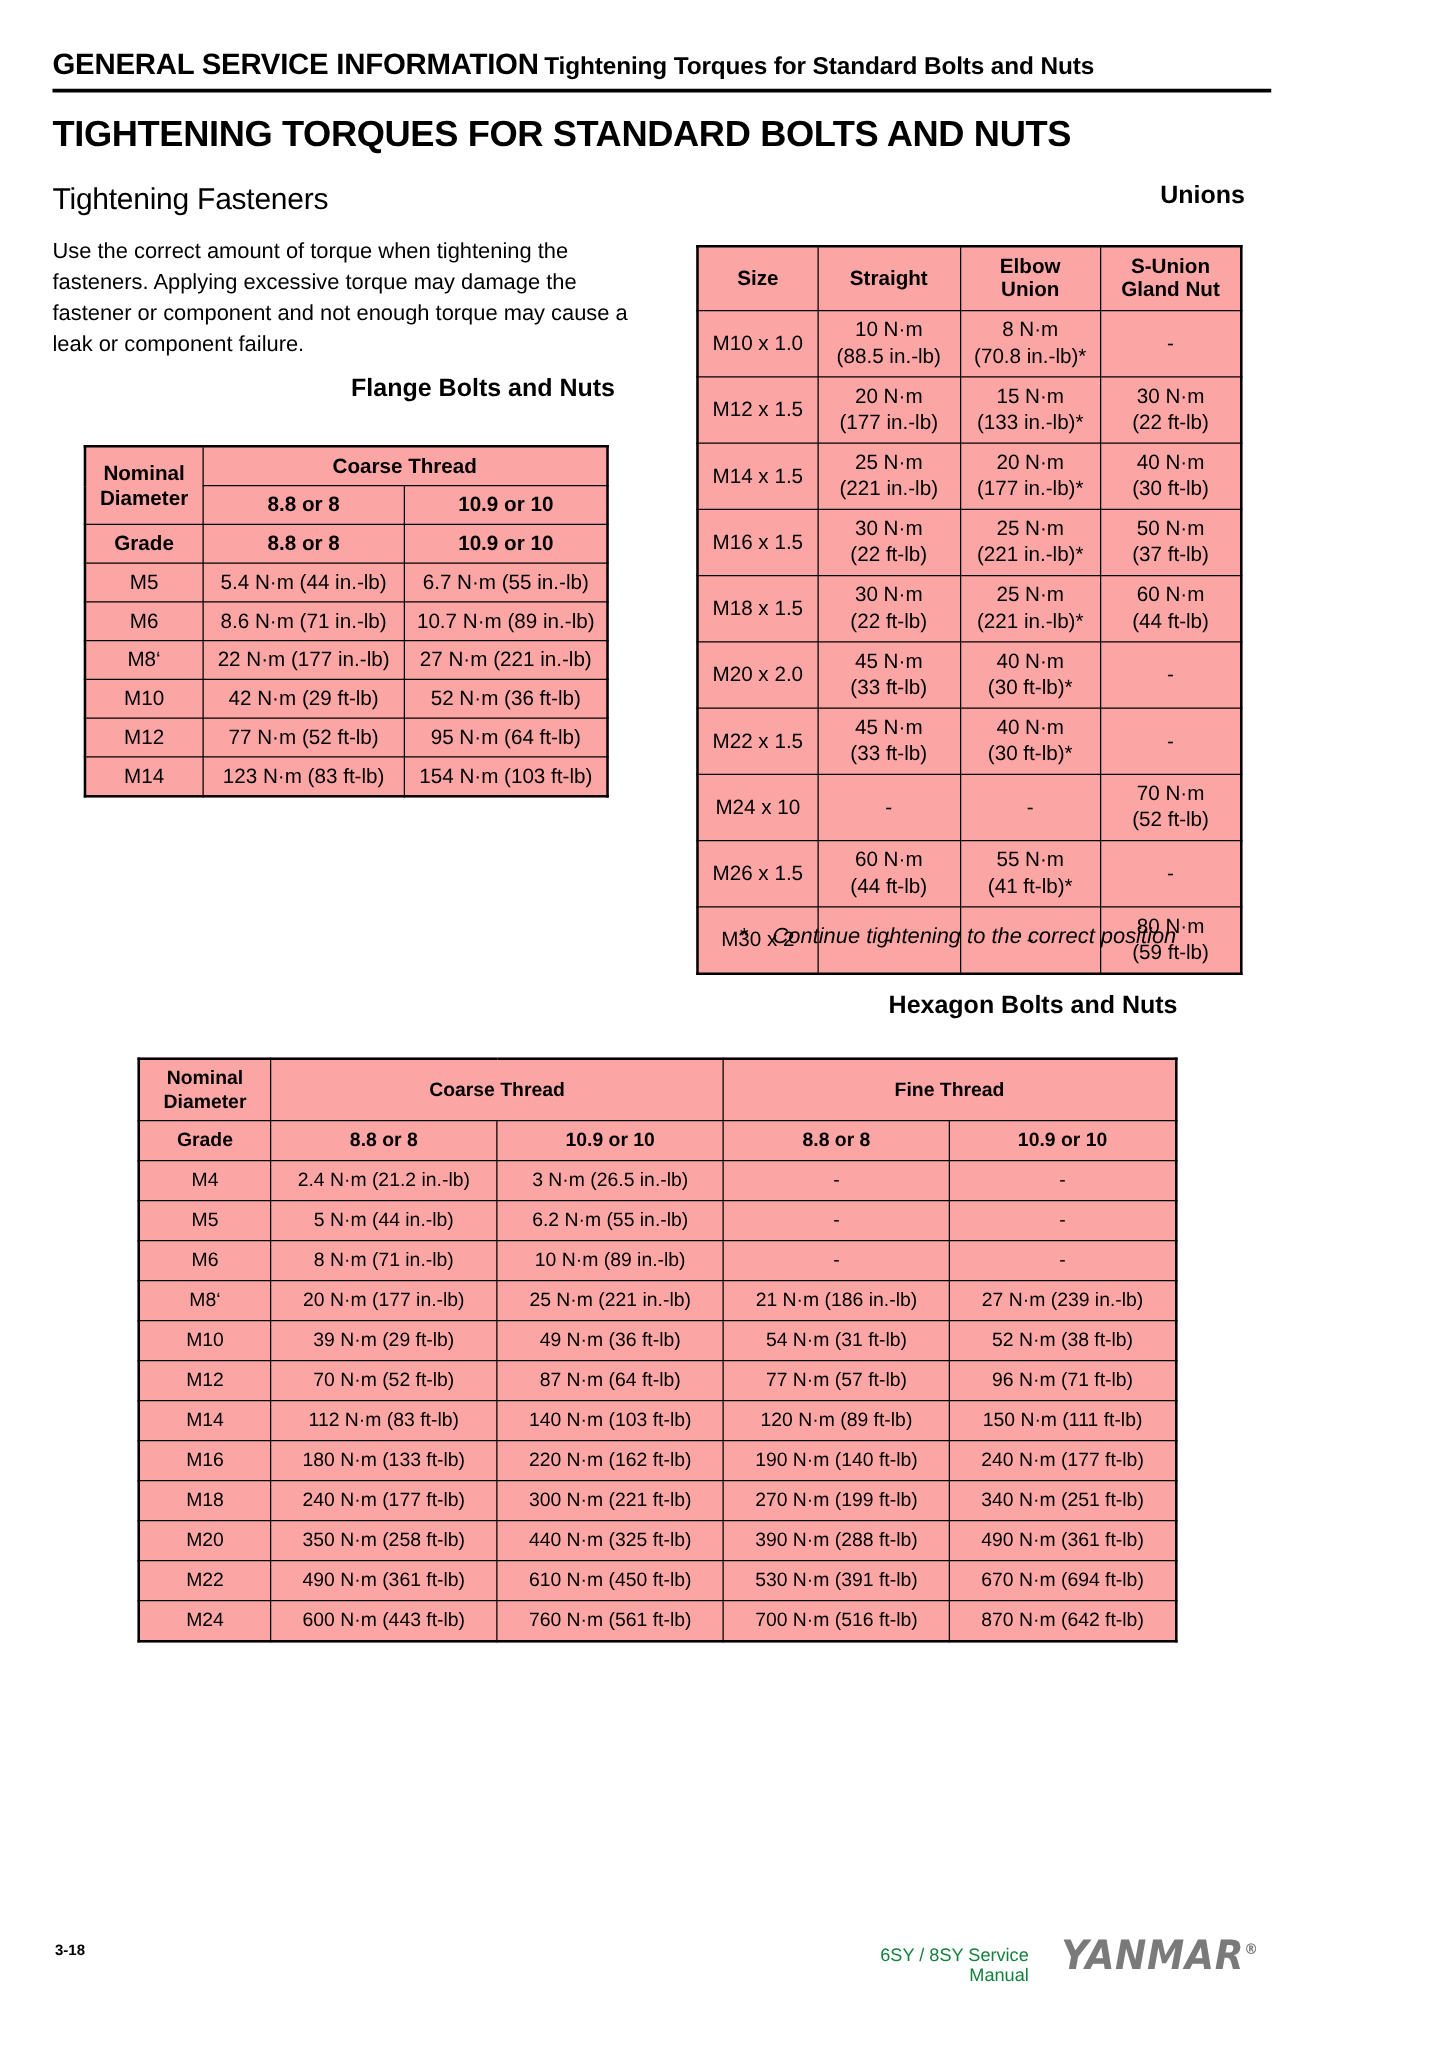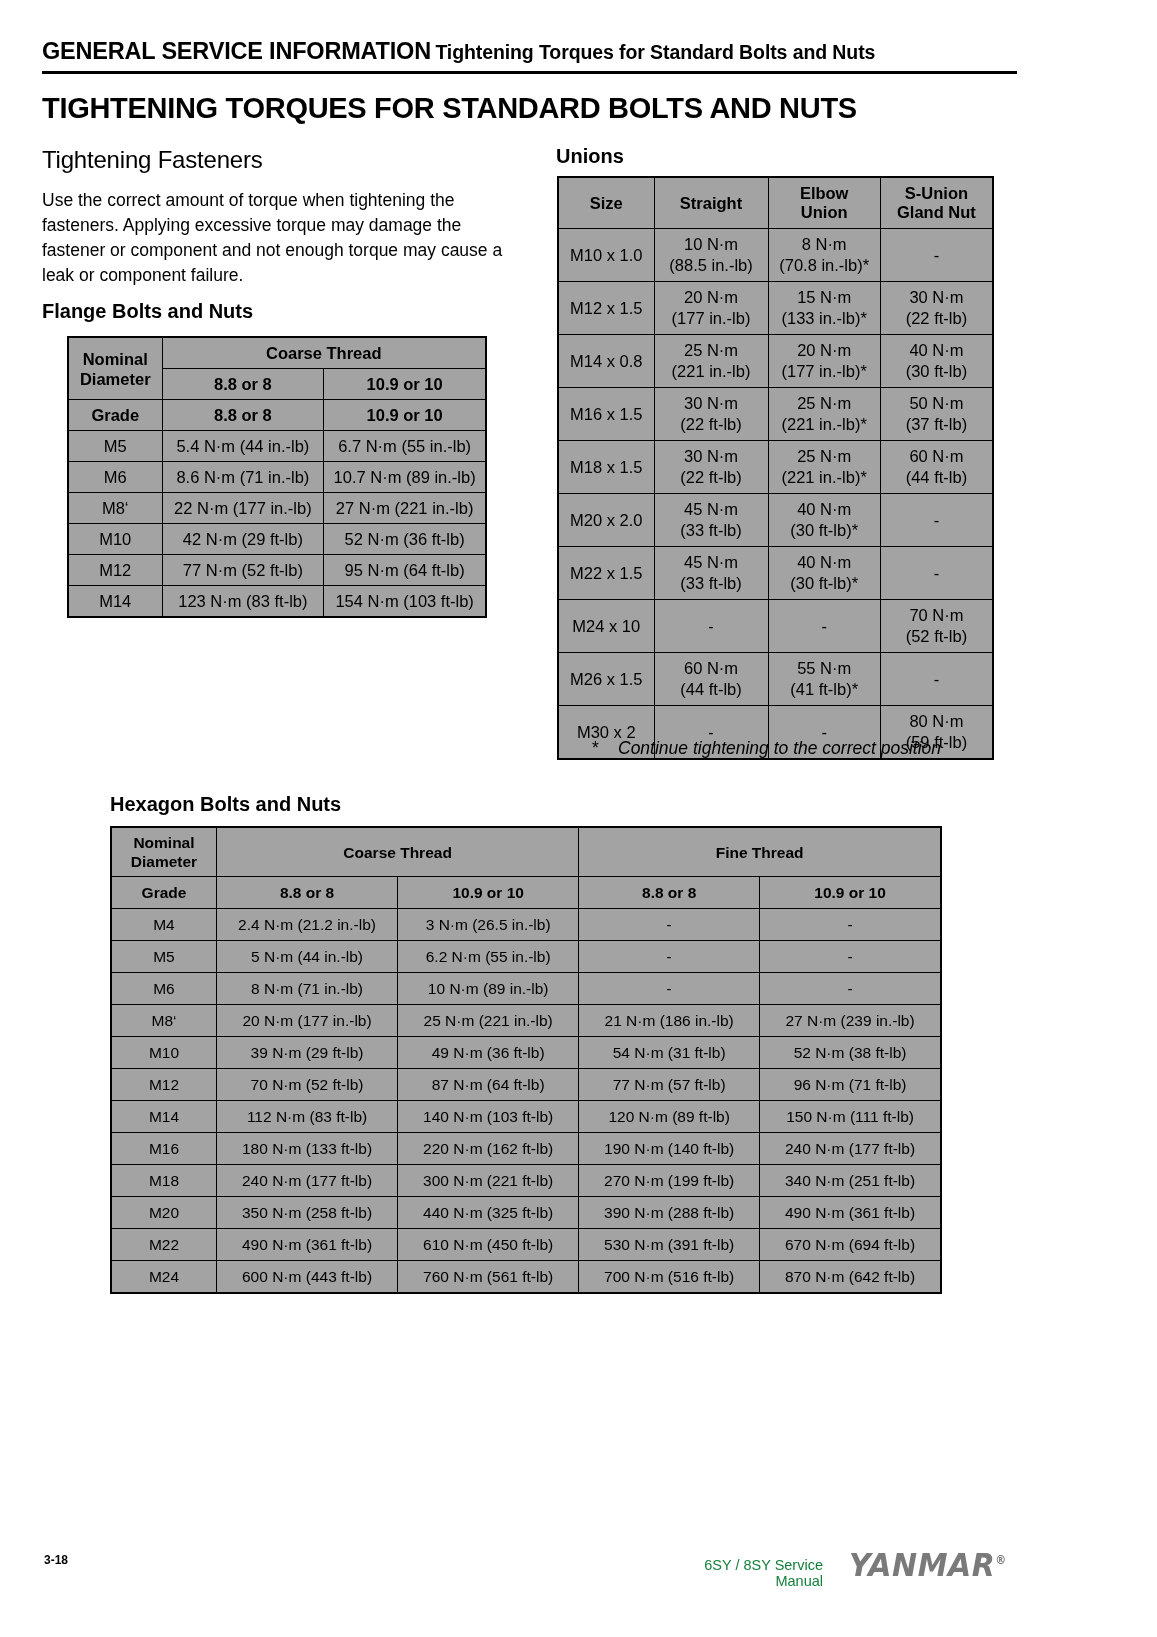--- a/index.html
+++ b/index.html
@@ -76,32 +76,33 @@
     top: 188px;
     width: 470px;
     font-size: 17.5px;
     line-height: 25px;
   }
 
   .tbl-caption {
     position: absolute;
     font-size: 20px;
     font-weight: bold;
-    text-align: left;
+    text-align: right;
   }
   #flange-caption { left: 42px; top: 300px; width: 450px; }
   #unions-caption { left: 556px; top: 145px; width: 440px; }
   #hex-caption    { left: 110px; top: 793px; width: 832px; }
 
   
   table.doc {
     position: absolute;
     border-collapse: collapse;
     font-size: 16px;
-    background: #a3a3a3;
+    background: #fca5a5;
+    margin-top: 20px;
   }
   table.doc td, table.doc th {
     border: 1px solid #000;
     text-align: center;
     vertical-align: middle;
     font-weight: normal;
     padding: 2px 3px;
     line-height: 20px;
   }
   table.doc th { font-weight: bold; }
@@ -271,21 +272,21 @@
         <td class="ml">8 N·m<br>(70.8 in.-lb)*</td>
         <td class="ml">-</td>
       </tr>
       <tr>
         <td>M12 x 1.5</td>
         <td class="ml">20 N·m<br>(177 in.-lb)</td>
         <td class="ml">15 N·m<br>(133 in.-lb)*</td>
         <td class="ml">30 N·m<br>(22 ft-lb)</td>
       </tr>
       <tr>
-        <td>M14 x 0.8</td>
+        <td>M14 x 1.5</td>
         <td class="ml">25 N·m<br>(221 in.-lb)</td>
         <td class="ml">20 N·m<br>(177 in.-lb)*</td>
         <td class="ml">40 N·m<br>(30 ft-lb)</td>
       </tr>
       <tr>
         <td>M16 x 1.5</td>
         <td class="ml">30 N·m<br>(22 ft-lb)</td>
         <td class="ml">25 N·m<br>(221 in.-lb)*</td>
         <td class="ml">50 N·m<br>(37 ft-lb)</td>
       </tr>

